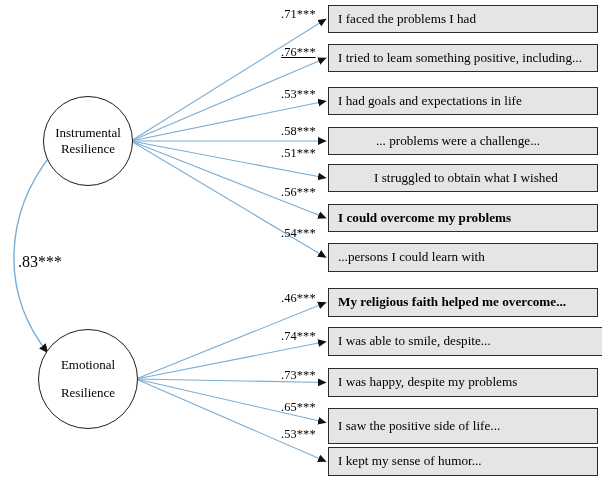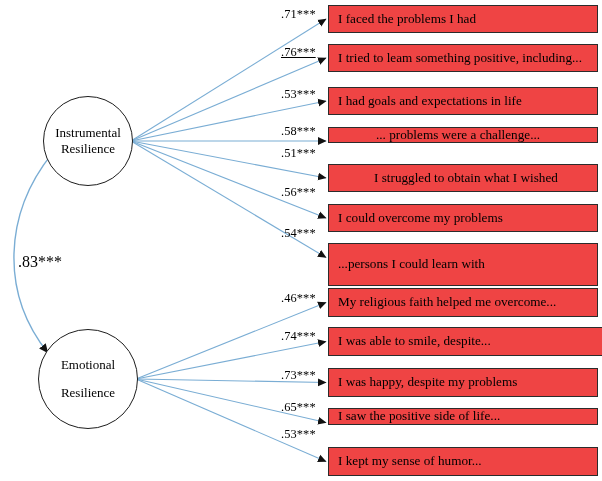--- a/index.html
+++ b/index.html
@@ -20,21 +20,21 @@
     left: 0;
     top: 0;
     width: 602px;
     height: 481px;
     pointer-events: none;
   }
   .indicator-box {
     position: absolute;
     box-sizing: border-box;
     border: 1px solid #2b2b2b;
-    background: #ef4444;
+    background: #e5e5e5;
     display: flex;
     align-items: center;
     padding-left: 9px;
     font-size: 13.2px;
     color: #000000;
     line-height: 1.1;
     white-space: nowrap;
     overflow: hidden;
   }
   .latent-node {
@@ -112,42 +112,42 @@
   <div id="boxes">
       <div class="indicator-box" style="left: 328px; top: 5px; width: 270px; height: 28px;">
         <span>I faced the problems I had</span>
       </div>
       <div class="indicator-box" style="left: 328px; top: 44px; width: 270px; height: 28px; text-align: center;">
         <span>I tried to leam something positive, including...</span>
       </div>
       <div class="indicator-box" style="left: 328px; top: 87px; width: 270px; height: 28px;">
         <span>I had goals and expectations in life</span>
       </div>
-      <div class="indicator-box" style="left: 328px; top: 127px; width: 270px; height: 16px; padding-left: 47px;">
+      <div class="indicator-box" style="left: 328px; top: 127px; width: 270px; height: 28px; padding-left: 47px;">
         <span>... problems were a challenge...</span>
       </div>
       <div class="indicator-box" style="left: 328px; top: 164px; width: 270px; height: 28px; padding-left: 45px;">
         <span>I struggled to obtain what I wished</span>
       </div>
-      <div class="indicator-box" style="left: 328px; top: 204px; width: 270px; height: 28px;">
+      <div class="indicator-box" style="left: 328px; top: 204px; width: 270px; height: 28px; font-weight: bold;">
         <span>I could overcome my problems</span>
       </div>
-      <div class="indicator-box" style="left: 328px; top: 243px; width: 270px; height: 43px;">
+      <div class="indicator-box" style="left: 328px; top: 243px; width: 270px; height: 29px;">
         <span>...persons I could learn with</span>
       </div>
-      <div class="indicator-box" style="left: 328px; top: 288px; width: 270px; height: 29px;">
+      <div class="indicator-box" style="left: 328px; top: 288px; width: 270px; height: 29px; font-weight: bold;">
         <span>My religious faith helped me overcome...</span>
       </div>
       <div class="indicator-box" style="left: 328px; top: 327px; width: 296px; height: 29px;">
         <span>I was able to smile, despite...</span>
       </div>
       <div class="indicator-box" style="left: 328px; top: 368px; width: 270px; height: 29px;">
         <span>I was happy, despite my problems</span>
       </div>
-      <div class="indicator-box" style="left: 328px; top: 408px; width: 270px; height: 17px;">
+      <div class="indicator-box" style="left: 328px; top: 408px; width: 270px; height: 36px;">
         <span>I saw the positive side of life...</span>
       </div>
       <div class="indicator-box" style="left: 328px; top: 447px; width: 270px; height: 29px;">
         <span>I kept my sense of humor...</span>
       </div>
     </div>
   <div id="labels">
       <div class="path-label" style="left: 281px; top: 7px;">.71***</div>
       <div class="path-label" style="left: 281px; top: 45px; text-decoration: underline;">.76***</div>
       <div class="path-label" style="left: 281px; top: 87px;">.53***</div>

